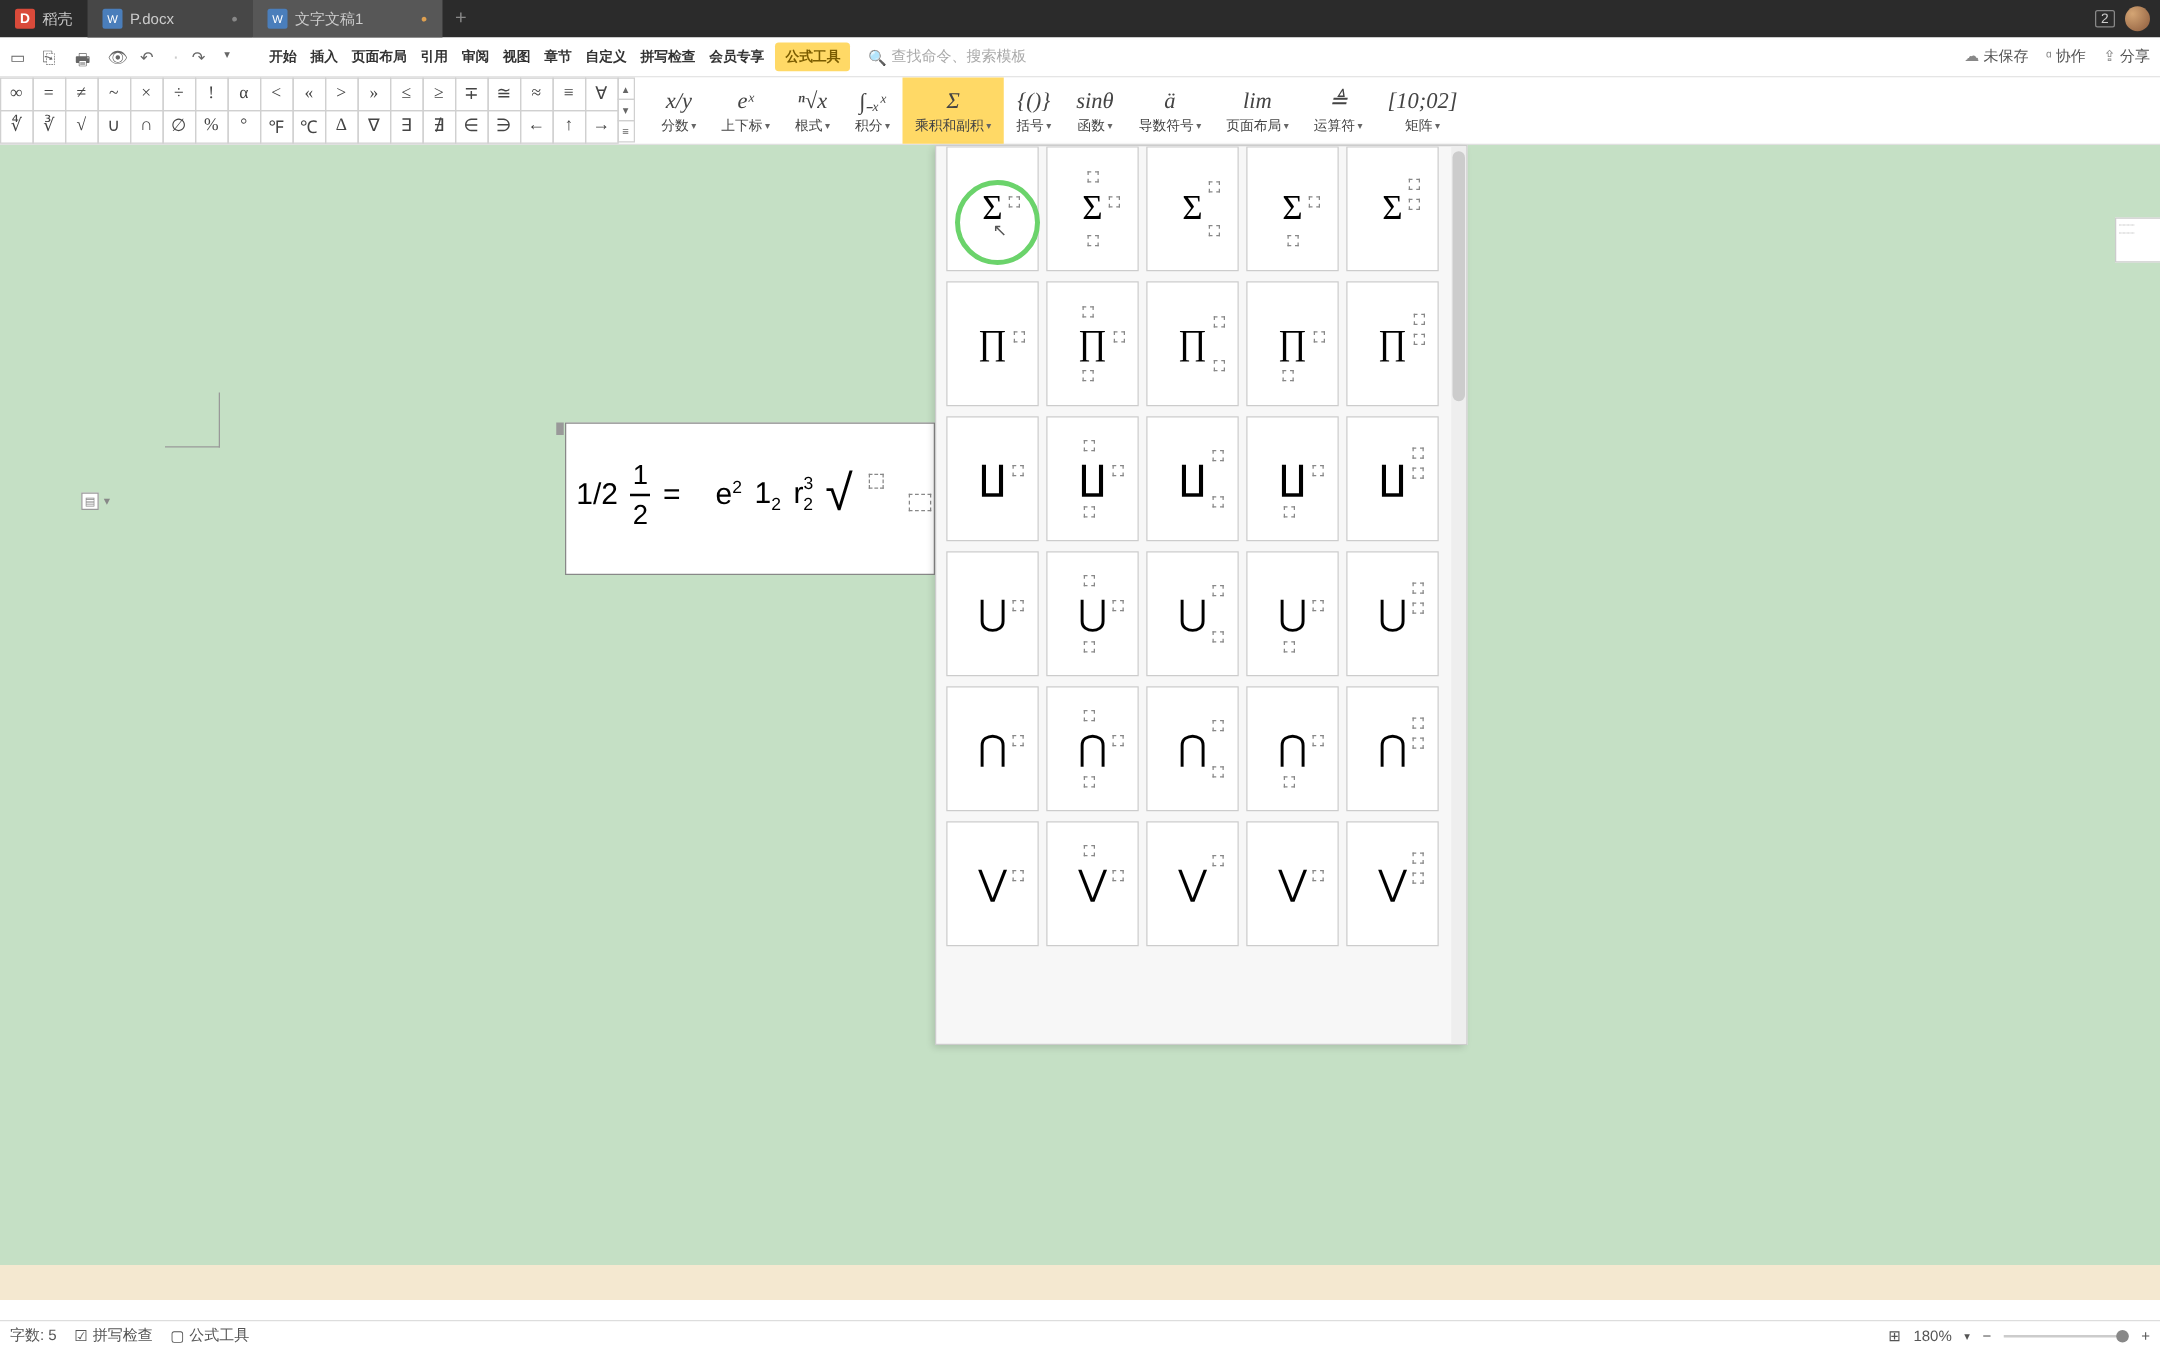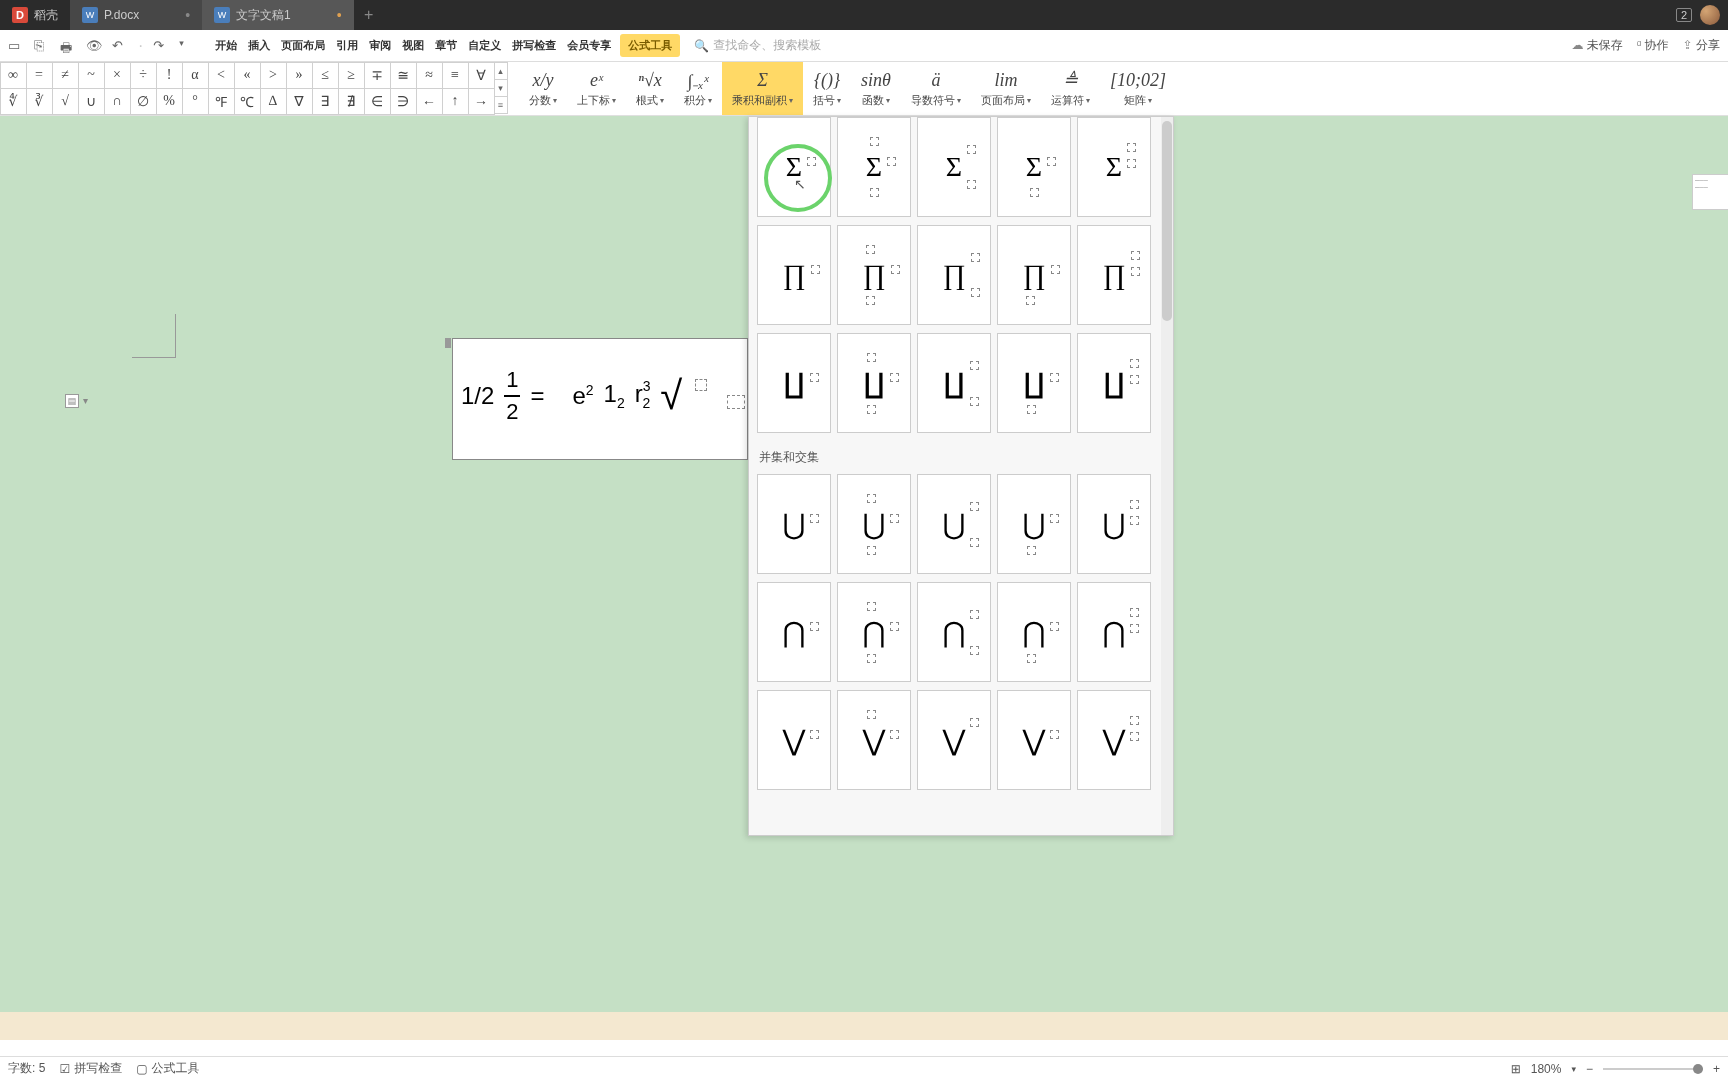--- a/index.html
+++ b/index.html
@@ -360,21 +360,20 @@
         <div class="dd-item">
           <div class="big-sym">∐<span class="ph" style="top:-6px;right:-14px;"></span><span class="ph" style="bottom:-6px;right:-14px;"></span></div>
         </div>
         <div class="dd-item">
           <div class="big-sym">∐<span class="ph" style="bottom:-14px;left:4px;"></span><span class="ph" style="top:6px;right:-14px;"></span></div>
         </div>
         <div class="dd-item">
           <div class="big-sym">∐<span class="ph" style="top:-8px;right:-14px;"></span><span class="ph" style="top:8px;right:-14px;"></span></div>
         </div>
       </div>
-      <div class="dd-section-title">并集和交集</div>
       <div class="dd-grid">
         <div class="dd-item">
           <div class="big-sym">⋃<span class="ph" style="top:6px;right:-14px;"></span></div>
         </div>
         <div class="dd-item">
           <div class="big-sym">⋃<span class="ph" style="top:-14px;left:4px;"></span><span class="ph" style="bottom:-14px;left:4px;"></span><span class="ph" style="top:6px;right:-14px;"></span></div>
         </div>
         <div class="dd-item">
           <div class="big-sym">⋃<span class="ph" style="top:-6px;right:-14px;"></span><span class="ph" style="bottom:-6px;right:-14px;"></span></div>
         </div>

